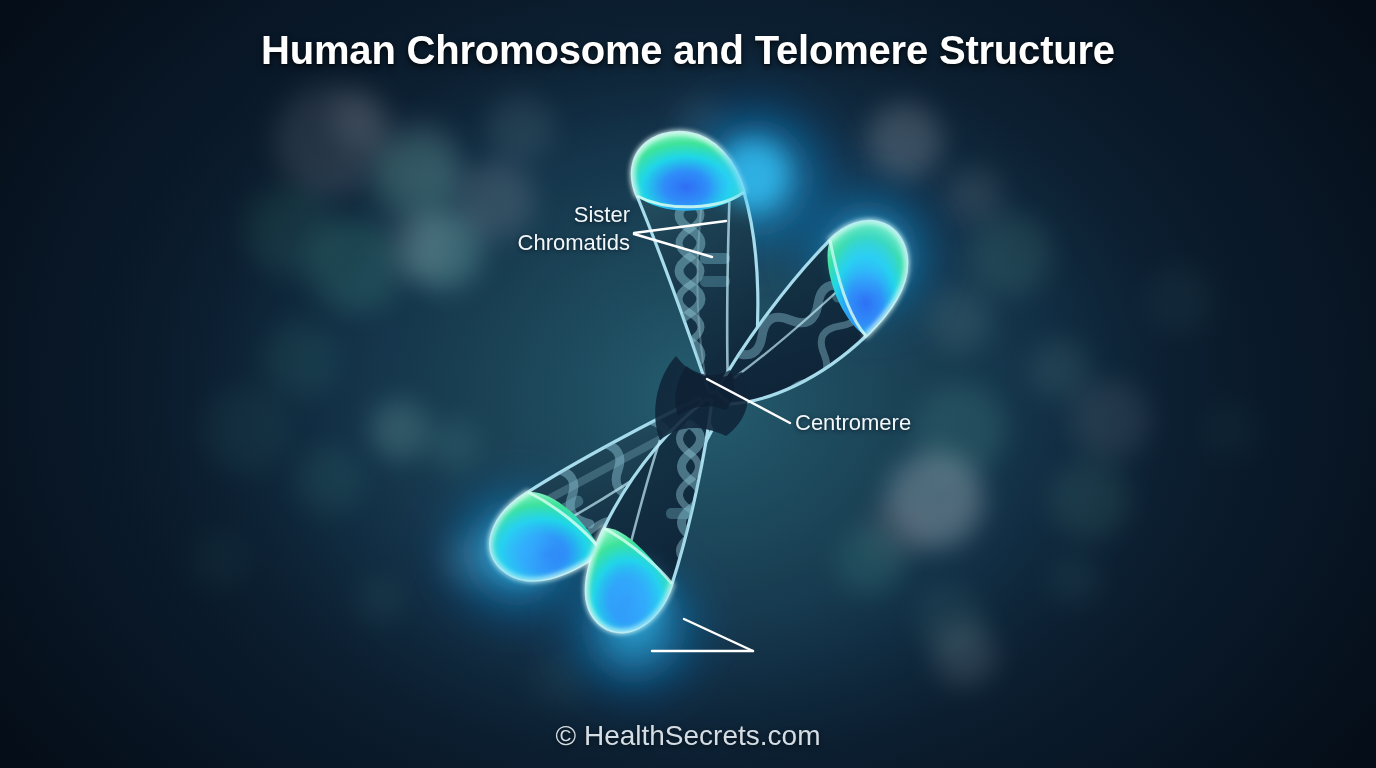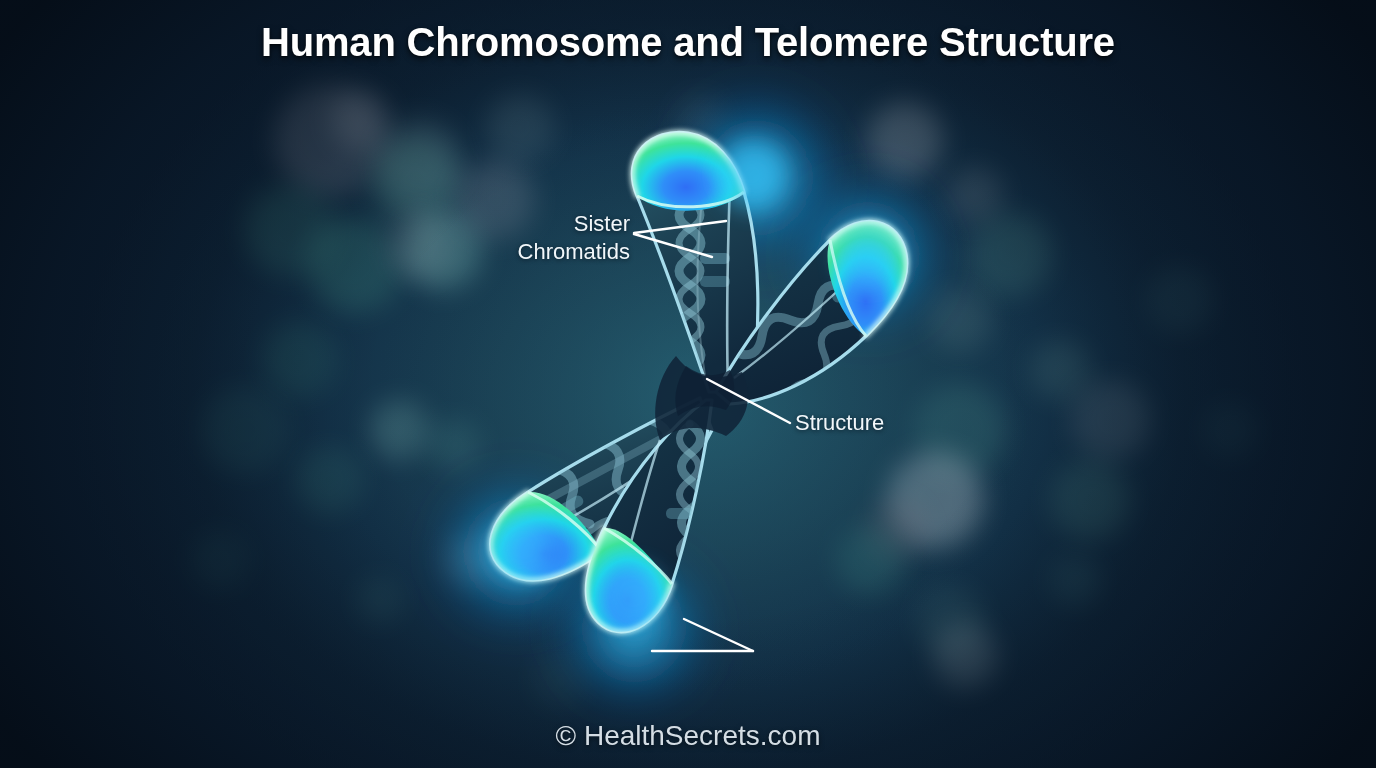--- a/index.html
+++ b/index.html
@@ -32,42 +32,42 @@
   .bokeh-layer { position: absolute; inset: 0; }
   .bokeh {
     position: absolute;
     border-radius: 50%;
     filter: blur(13px);
   }
 
   
   .title {
     position: absolute;
-    top: 20px;
+    top: 28px;
     left: 0;
     width: 100%;
     text-align: center;
     font-size: 40px;
     font-weight: bold;
     letter-spacing: -0.2px;
     color: #ffffff;
     text-shadow: 0 3px 6px rgba(0,0,0,0.62), 0 1px 2px rgba(0,0,0,0.5);
     font-stretch: condensed;
   }
 
   
   .label {
     position: absolute;
     color: #f2f7fa;
     font-size: 22px;
     line-height: 1.27;
     text-shadow: 0 1px 4px rgba(0,10,20,0.65);
     white-space: pre;
   }
-  #label-sister     { left: 508px; top: 210px; text-align: right; width: 122px; }
+  #label-sister     { left: 508px; top: 201px; text-align: right; width: 122px; }
   #label-centromere { left: 795px; top: 409px; }
   #label-telomere   { left: 760px; top: 618px; text-align: center; width: 150px; }
 
   .credit {
     position: absolute;
     left: 0;
     bottom: 16px;
     width: 100%;
     text-align: center;
     font-size: 28px;
@@ -291,18 +291,18 @@
       <path d="M753 651 L684 619"></path>
       <path d="M753 651 L652 651"></path>
     </g>
   </svg>
 
   <div class="title" id="fig-title">Human Chromosome and Telomere Structure</div>
 
   <div class="label" id="label-sister">Sister
 Chromatids</div>
 
-  <div class="label" id="label-centromere">Structure</div>
+  <div class="label" id="label-centromere">Centromere</div>
 
 
   <div class="credit" id="fig-credit">© HealthSecrets.com</div>
 
 </div>
 
 </body></html>

